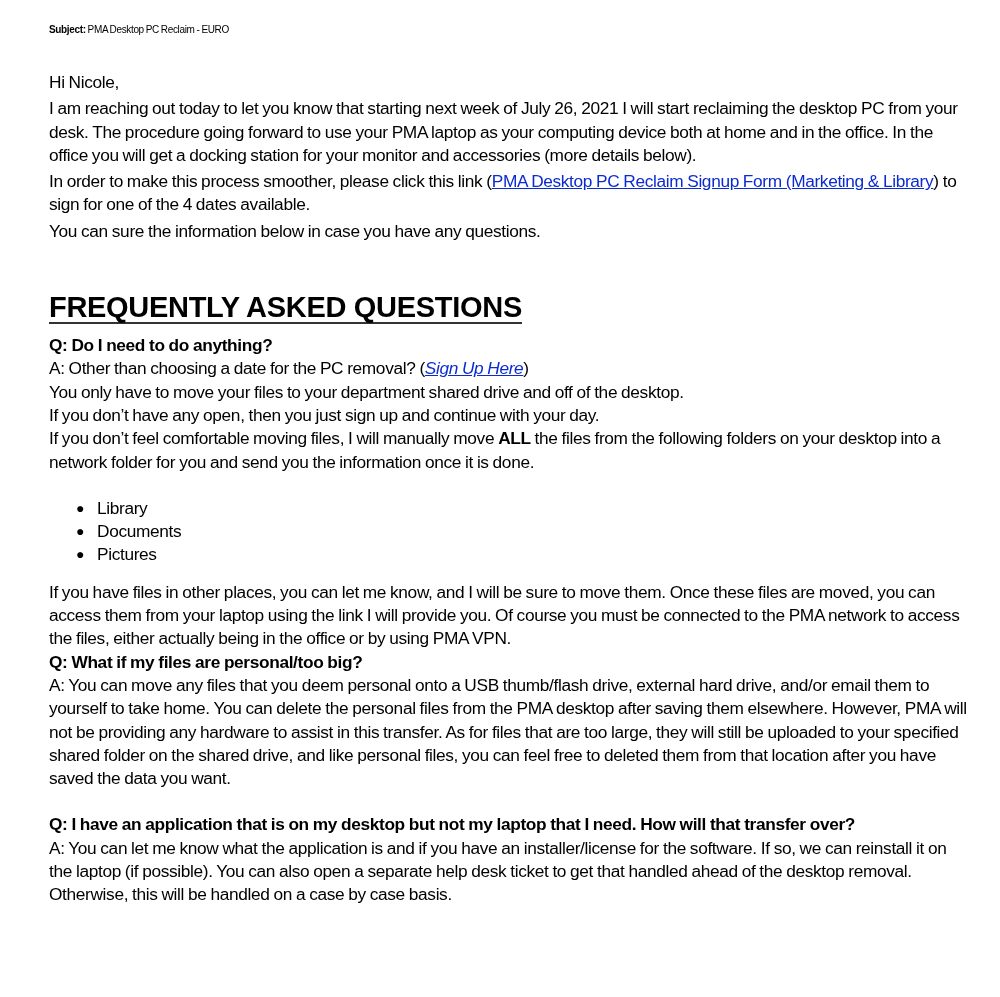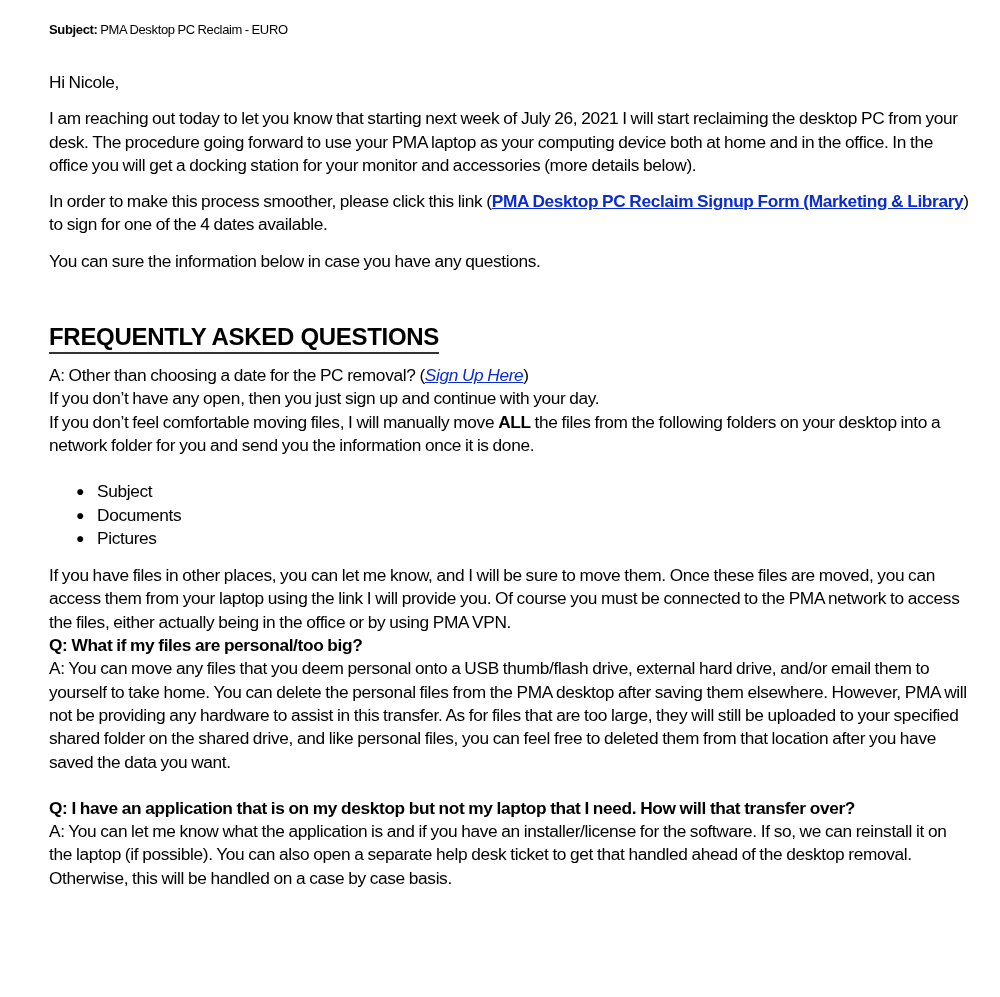--- a/index.html
+++ b/index.html
@@ -5,29 +5,29 @@
   html, body { margin: 0; padding: 0; background: #ffffff; }
   body {
     width: 1000px; height: 997px; overflow: hidden;
     font-family: "Liberation Sans", sans-serif;
     color: #000000;
     font-size: 17.3px;
     letter-spacing: -0.35px;
     word-spacing: -0.5px;
   }
   .doc { position: absolute; left: 49px; top: 18px; width: 920px; }
-  .subject { font-size: 13px; line-height: 23px; margin: 0; }
+  .subject { font-size: 10px; line-height: 23px; margin: 0; }
   .subject b { font-weight: bold; }
   p { margin: 0; line-height: 23.3px; }
-  .gap-s { margin-top: 13px; }
-  .link { color: #0b2bd0; text-decoration: underline; font-weight: bold; cursor: pointer; }
+  .gap-s { margin-top: 3px; }
+  .link { color: #0b2bd0; text-decoration: underline; font-weight: normal; cursor: pointer; }
   .ilink { color: #0b2bd0; text-decoration: underline; font-style: italic; cursor: pointer; text-align: right; }
   h1.faq {
     font-family: "Liberation Sans", sans-serif;
-    font-weight: bold; font-size: 24px; letter-spacing: -0.3px; word-spacing: 0;
+    font-weight: bold; font-size: 29px; letter-spacing: -0.3px; word-spacing: 0;
     margin: 0; padding: 0; line-height: 30px; display: inline-block;
     border-bottom: 2.5px solid #333; padding-bottom: 0px;
   }
   .q { font-weight: bold; }
   ul.folders { margin: 0; padding: 0 0 0 48px; list-style: none; }
   ul.folders li { line-height: 23.3px; position: relative; }
   ul.folders li .bullet { position: absolute; left: -21px; top: 0; font-size: 14px; }
 </style>
 </head>
 <body>
@@ -42,26 +42,28 @@
 
   <p class="gap-s"><span>In order to make this process smoother, please click this link (</span><a class="link">PMA Desktop PC Reclaim Signup Form (Marketing &amp; Library</a><span>) to sign for one of the 4 dates available.</span></p>
 
   <p class="gap-s">You can sure the information below in case you have any questions.</p>
 
   <div style="margin-top:49px">
     <h1 class="faq">FREQUENTLY ASKED QUESTIONS</h1>
   </div>
 
   <div style="margin-top:10px">
+    <p class="q">Q: Do I need to do anything?</p>
     <p><span>A: Other than choosing a date for the PC removal? (</span><a class="ilink">Sign Up Here</a><span>)</span></p>
+    <p>You only have to move your files to your department shared drive and off of the desktop.</p>
     <p>If you don’t have any open, then you just sign up and continue with your day.</p>
     <p><span>If you don’t feel comfortable moving files, I will manually move </span><b>ALL</b><span> the files from the following folders on your desktop into a network folder for you and send you the information once it is done.</span></p>
 
     <ul class="folders" style="margin-top:23px">
-      <li><span class="bullet">●</span><span>Subject</span></li>
+      <li><span class="bullet">●</span><span>Library</span></li>
       <li><span class="bullet">●</span><span>Documents</span></li>
       <li><span class="bullet">●</span><span>Pictures</span></li>
     </ul>
 
     <p style="margin-top:14px">If you have files in other places, you can let me know, and I will be sure to move them. Once these files are moved, you can access them from your laptop using the link I will provide you. Of course you must be connected to the PMA network to access the files, either actually being in the office or by using PMA VPN.</p>
   </div>
 
   <div style="">
     <p class="q">Q: What if my files are personal/too big?</p>
     <p>A: You can move any files that you deem personal onto a USB thumb/flash drive, external hard drive, and/or email them to yourself to take home. You can delete the personal files from the PMA desktop after saving them elsewhere. However, PMA will not be providing any hardware to assist in this transfer. As for files that are too large, they will still be uploaded to your specified shared folder on the shared drive, and like personal files, you can feel free to deleted them from that location after you have saved the data you want.</p>

